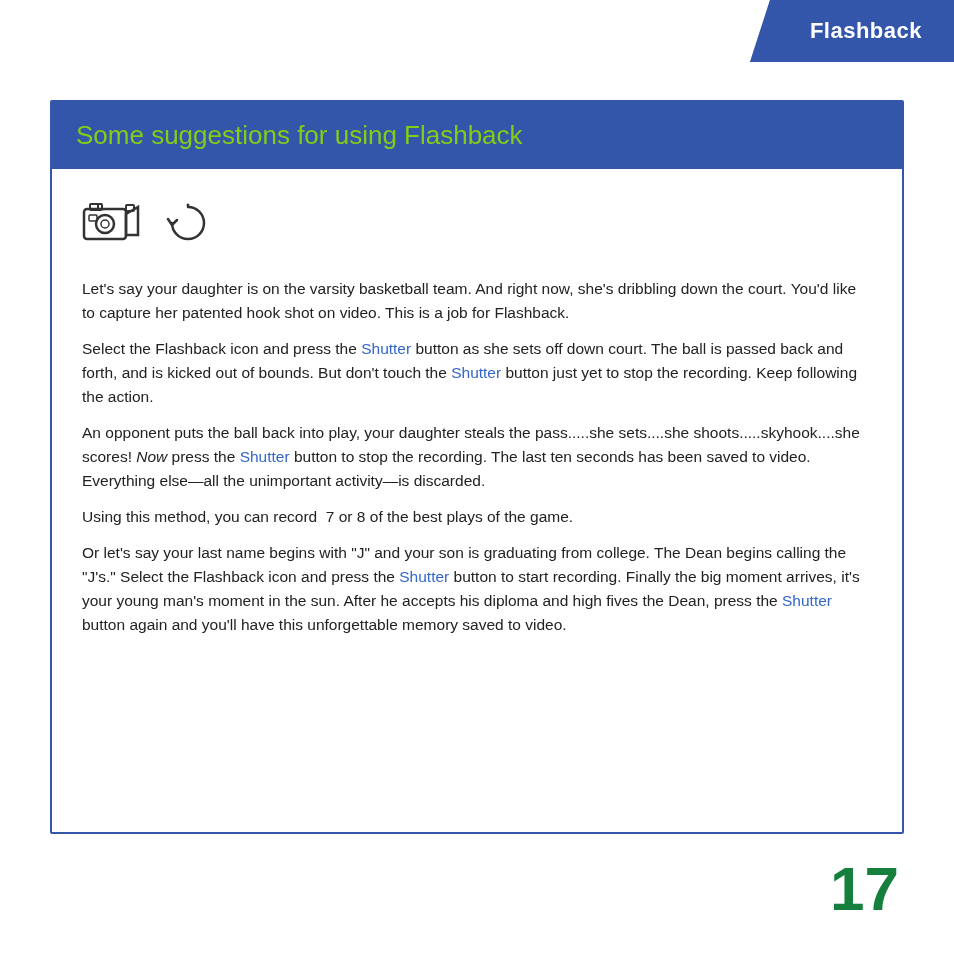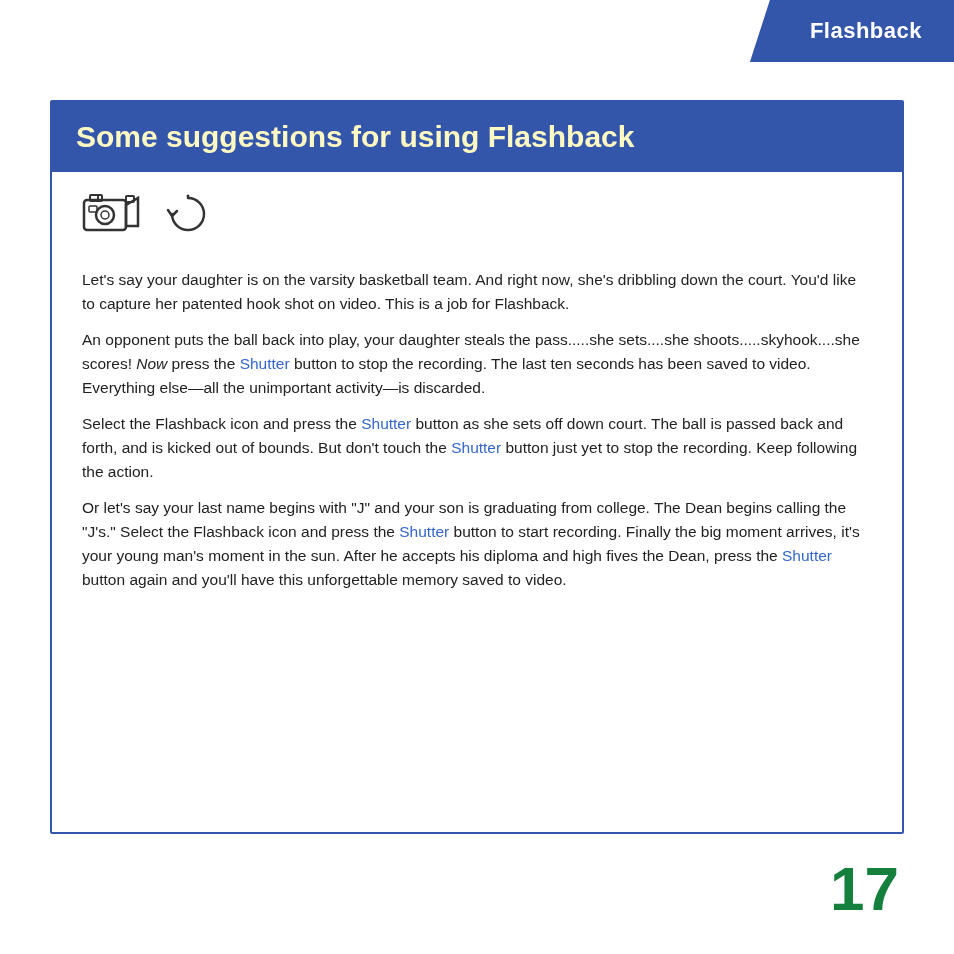--- a/index.html
+++ b/index.html
@@ -46,28 +46,28 @@
       border-radius: 2px;
     }
 
     
     .box-title-bar {
       background: #3355aa;
       padding: 18px 24px;
     }
 
     .box-title {
-      color: #fef9c3;
-      font-size: 30px;
-      font-weight: bold;
+      color: #84cc16;
+      font-size: 26px;
+      font-weight: normal;
     }
 
     
     .box-content {
-      padding: 16px 30px 30px 30px;
+      padding: 28px 30px 30px 30px;
     }
 
     
     .icon-row {
       display: flex;
       align-items: center;
       gap: 12px;
       margin-bottom: 28px;
     }
 
@@ -159,27 +159,30 @@
           <circle cx="22" cy="4" r="1.5" fill="#333"></circle>
         </svg>
       </span>
     </div>
 
     <p class="paragraph">
       Let's say your daughter is on the varsity basketball team. And right now, she's dribbling down the court. You'd like to capture her patented hook shot on video. This is a job for Flashback.
     </p>
 
     <p class="paragraph">
+      Select the Flashback icon and press the <span class="shutter-link" style="color: rgb(51, 102, 204);">Shutter</span> button as she sets off down court. The ball is passed back and forth, and is kicked out of bounds. But don't touch the <span class="shutter-link" style="color: rgb(51, 102, 204);">Shutter</span> button just yet to stop the recording. Keep following the action.
+    </p>
+
+    <p class="paragraph">
       An opponent puts the ball back into play, your daughter steals the pass.....she sets....she shoots.....skyhook....she scores! <em>Now</em> press the <span class="shutter-link" style="color: rgb(51, 102, 204);">Shutter</span> button to stop the recording. The last ten seconds has been saved to video. Everything else—all the unimportant activity—is discarded.
     </p>
 
     <p class="paragraph">
-      Select the Flashback icon and press the <span class="shutter-link" style="color: rgb(51, 102, 204);">Shutter</span> button as she sets off down court. The ball is passed back and forth, and is kicked out of bounds. But don't touch the <span class="shutter-link" style="color: rgb(51, 102, 204);">Shutter</span> button just yet to stop the recording. Keep following the action.
+      Using this method, you can record&nbsp; 7 or 8 of the best plays of the game.
     </p>
-
 
     <p class="paragraph">
       Or let's say your last name begins with "J" and your son is graduating from college. The Dean begins calling the "J's." Select the Flashback icon and press the <span class="shutter-link" style="color: rgb(51, 102, 204);">Shutter</span> button to start recording. Finally the big moment arrives, it's your young man's moment in the sun. After he accepts his diploma and high fives the Dean, press the <span class="shutter-link" style="color: rgb(51, 102, 204);">Shutter</span> button again and you'll have this unforgettable memory saved to video.
     </p>
 
   </div>
 </div>
 
 <div class="page-number">17</div>
 

